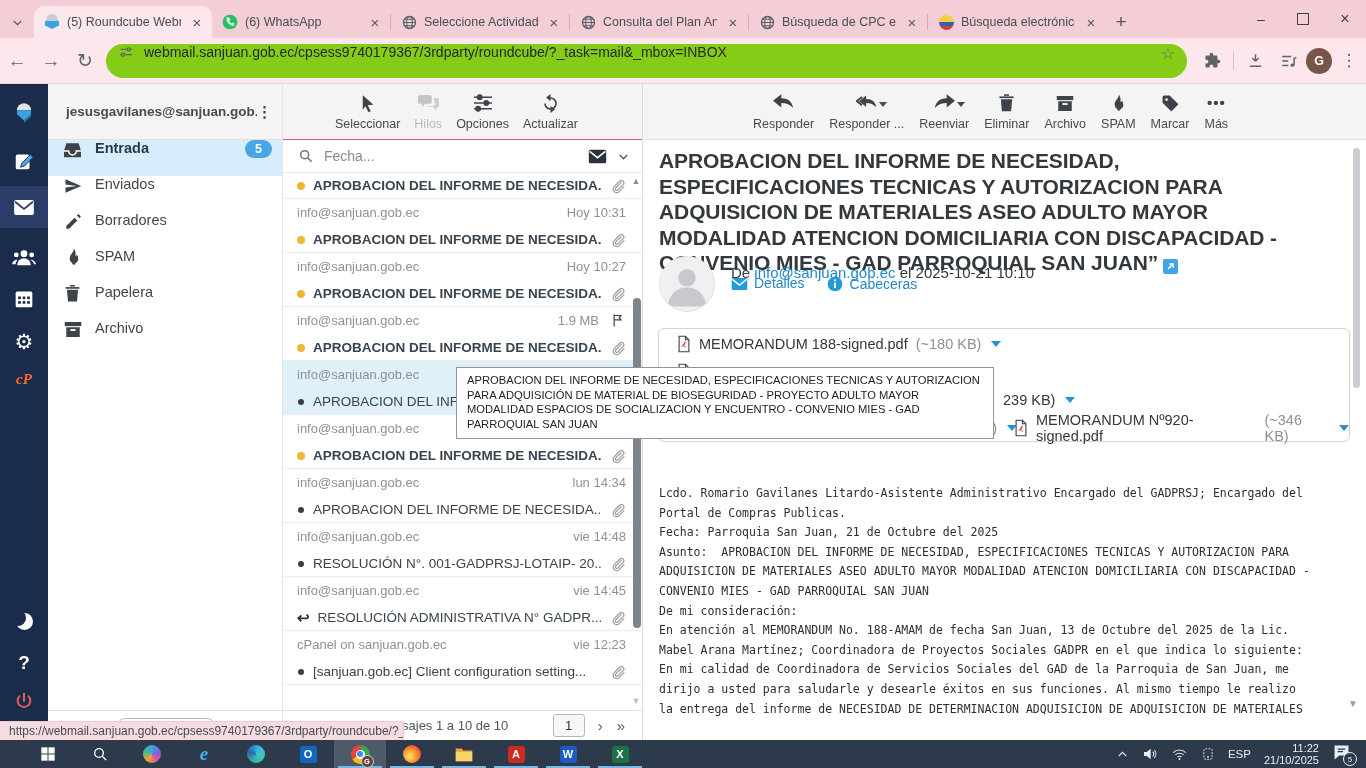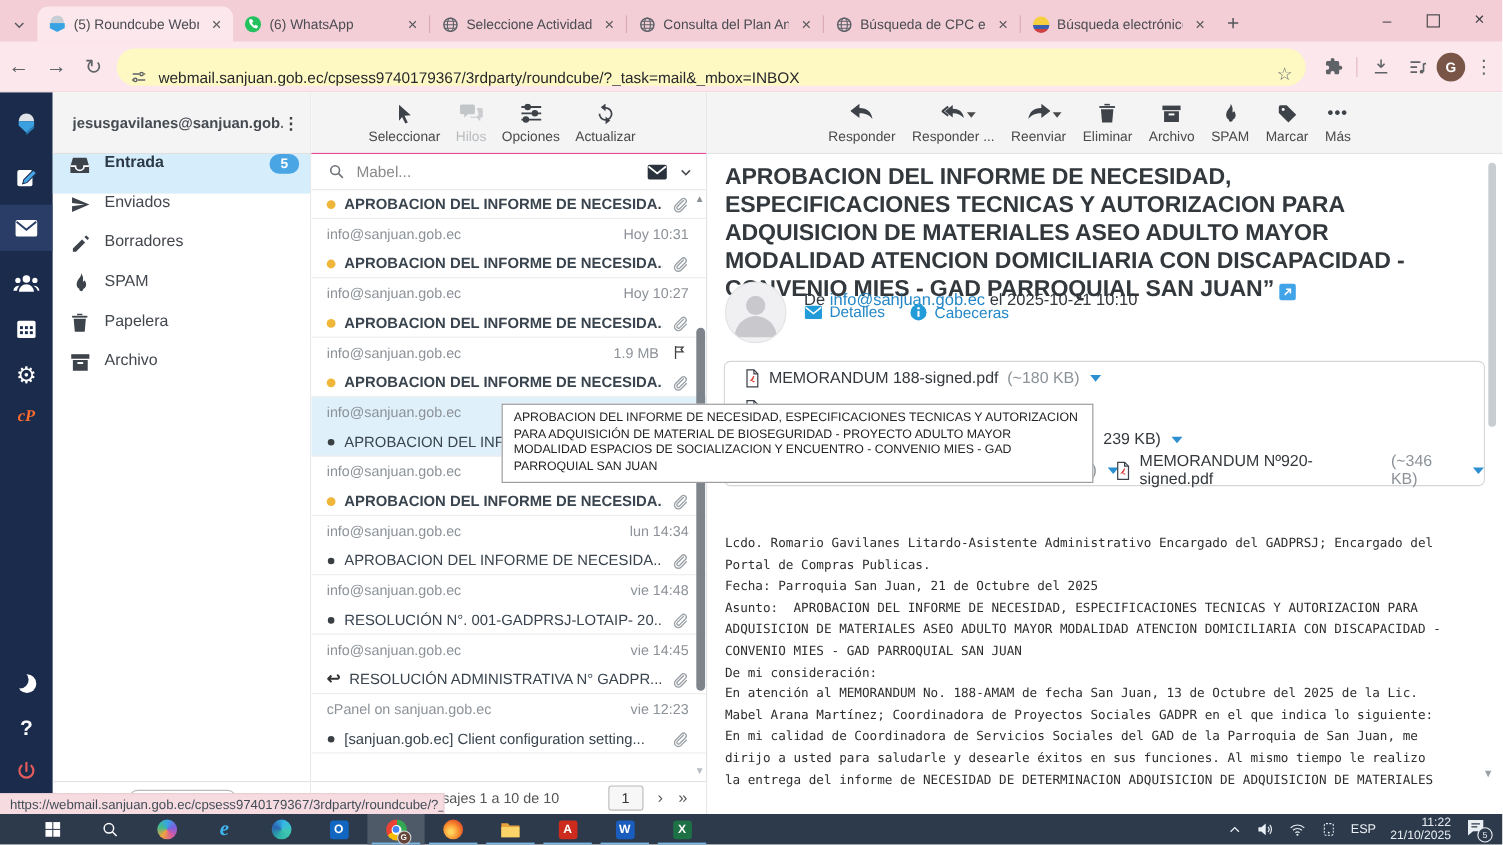--- a/index.html
+++ b/index.html
@@ -20,21 +20,21 @@
   .wctrls{margin-left:auto;display:flex;height:38px}
   .wc{width:42px;height:100%;display:flex;align-items:center;justify-content:center;color:#3f4144;font-size:14px}
   .wc .sq{width:10px;height:10px;border:1.4px solid #3f4144}
   .fv{width:16px;height:16px;flex:0 0 16px;display:inline-flex;align-items:center;justify-content:center}
   .fv-rc{position:relative}
   .fv-rc .s1{position:absolute;left:2px;top:0;width:12px;height:9px;border-radius:6px 6px 2px 2px;background:#c9ced4}
   .fv-rc .s2{position:absolute;left:1px;top:7px;width:14px;height:8px;background:#38a3e3;clip-path:polygon(0 0,100% 0,100% 55%,50% 100%,0 55%)}
 
   .btoolbar{position:absolute;left:0;top:38px;width:1366px;height:46px;background:#fbe7ec;display:flex;align-items:center;border-bottom:1px solid #eed3da;box-sizing:border-box}
   .navb{width:34px;height:34px;display:flex;align-items:center;justify-content:center;color:#5f6368;font-size:19px}
-  .omnibox{flex:1;height:34px;margin:0 8px 0 4px;background:#fef9c3;border-radius:17px;display:flex;align-items:flex-end;padding:0 12px;gap:10px;min-width:0}
+  .omnibox{flex:1;height:34px;margin:0 8px 0 4px;background:#84cc16;border-radius:17px;display:flex;align-items:flex-start;padding:0 12px;gap:10px;min-width:0}
   .urltext{flex:1;font-size:14px;color:#27282c;white-space:nowrap;overflow:hidden}
   .obicon{color:#5f6368}
   .toolsep{width:1px;height:18px;background:#e3b9c2;margin:0 4px}
   .avatar{width:26px;height:26px;border-radius:50%;background:#795548;color:#fff;font-size:12.5px;font-weight:bold;display:flex;align-items:center;justify-content:center}
 
   
   .main{position:absolute;left:0;top:84px;width:1366px;height:656px;background:#fff}
 
   
   .rail{position:absolute;left:0;top:0;width:48px;height:656px;background:#1b2b4b}
@@ -460,21 +460,21 @@
             <span>Actualizar</span>
           </div>
         </div>
       <div class="search">
         <span class="ni">
           <svg width="16" height="16" viewBox="0 0 24 24" fill="none" stroke="#6d7278" stroke-width="2.2">
               <circle cx="10" cy="10" r="6"></circle>
               <path d="M14.8 14.8L20.5 20.5"></path>
             </svg>
         </span>
-        <span class="sph">Mabel...</span>
+        <span class="sph">Fecha...</span>
         <span class="ni">
           <svg width="19" height="15" viewBox="0 0 24 19">
               <rect x="1" y="1" width="22" height="17" rx="2" fill="#2a333d"></rect>
               <path d="M2 3l10 8L22 3" fill="none" stroke="#fff" stroke-width="2"></path>
             </svg>
         </span>
         <span class="ni">
           <svg width="13" height="13" viewBox="0 0 24 24">
               <path d="M5 9l7 7 7-7" stroke="#4a4f55" stroke-width="2.6" fill="none"></path>
             </svg>

